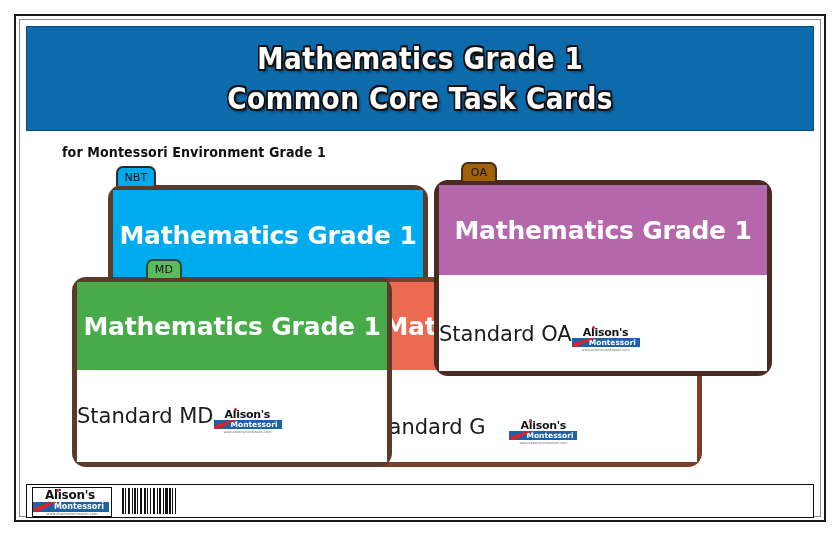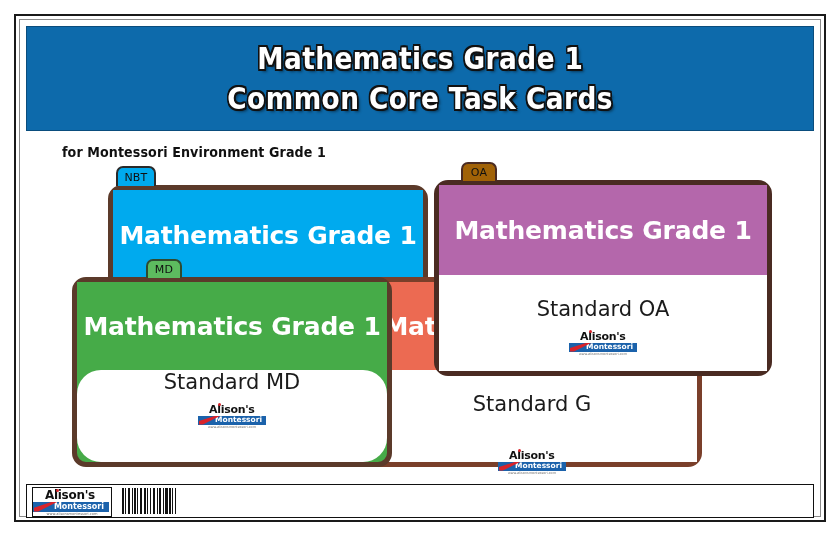--- a/index.html
+++ b/index.html
@@ -35,21 +35,21 @@
       font-family:"DejaVu Sans",sans-serif;font-weight:bold;font-size:13.5px;
       color:#101010;letter-spacing:0.1px;transform:scaleX(0.94);transform-origin:left center;
       white-space:nowrap;}
   .card-shell{position:absolute;box-sizing:border-box;border-radius:14px;}
 
   .card-head{width:100%;box-sizing:border-box;display:flex;align-items:center;
         justify-content:center;}
   .card-head-txt{font-family:"DejaVu Sans",sans-serif;font-weight:bold;
         color:#ffffff;font-size:25px;letter-spacing:-0.2px;white-space:nowrap;}
   .card-body{width:100%;box-sizing:border-box;background:#ffffff;
-        display:flex;flex-direction:column;align-items:center;}
+        display:flex;flex-direction:row;align-items:center;}
   .card-std{font-family:"DejaVu Sans",sans-serif;font-weight:normal;
         color:#1b1b1b;font-size:21px;white-space:nowrap;}
 
   
   .tab{position:absolute;box-sizing:border-box;
        border-radius:7px 7px 0 0;display:flex;align-items:center;justify-content:center;}
   .tab-txt{font-family:"DejaVu Sans",sans-serif;font-size:11px;color:#101010;
        font-weight:normal;letter-spacing:0.2px;}
 
   
@@ -144,21 +144,21 @@
 
   <div class="tab" style="left:146px;top:259px;width:36px;height:19px;background:#5dbb5f;
               border:2px solid #2f4a2f;border-bottom:none;z-index:31;">
     <span class="tab-txt">MD</span>
   </div>
   <div class="card-shell" style="left:72px;top:277px;width:320px;height:190px;
               border:5px solid #5b3a2a;background:#46ab48;z-index:30;">
     <div class="card-head" style="height:88px;background:#46ab48;">
       <span class="card-head-txt">Mathematics Grade 1</span>
     </div>
-    <div class="card-body" style="height:92px;border-radius:24px;">
+    <div class="card-body" style="height:92px;">
       <span class="card-std">Standard MD</span>
       <div class="logo" style="width:68px;height:26px;margin-top:9px;">
         <div class="row1" style="height:12px;">
           <span class="alisons" style="font-size:11px;margin-left:11px;">Alison's</span>
         </div>
         <div class="reddot" style="left:20px;top:0px;width:3px;height:3px;"></div>
         <div class="band" style="left:0;top:12.5px;width:68px;height:9px;">
           <span class="mont" style="font-size:7.5px;margin-right:4px;">Montessori</span>
         </div>
         <div class="swoosh" style="left:1px;top:12.5px;width:22px;height:9px;"></div>

